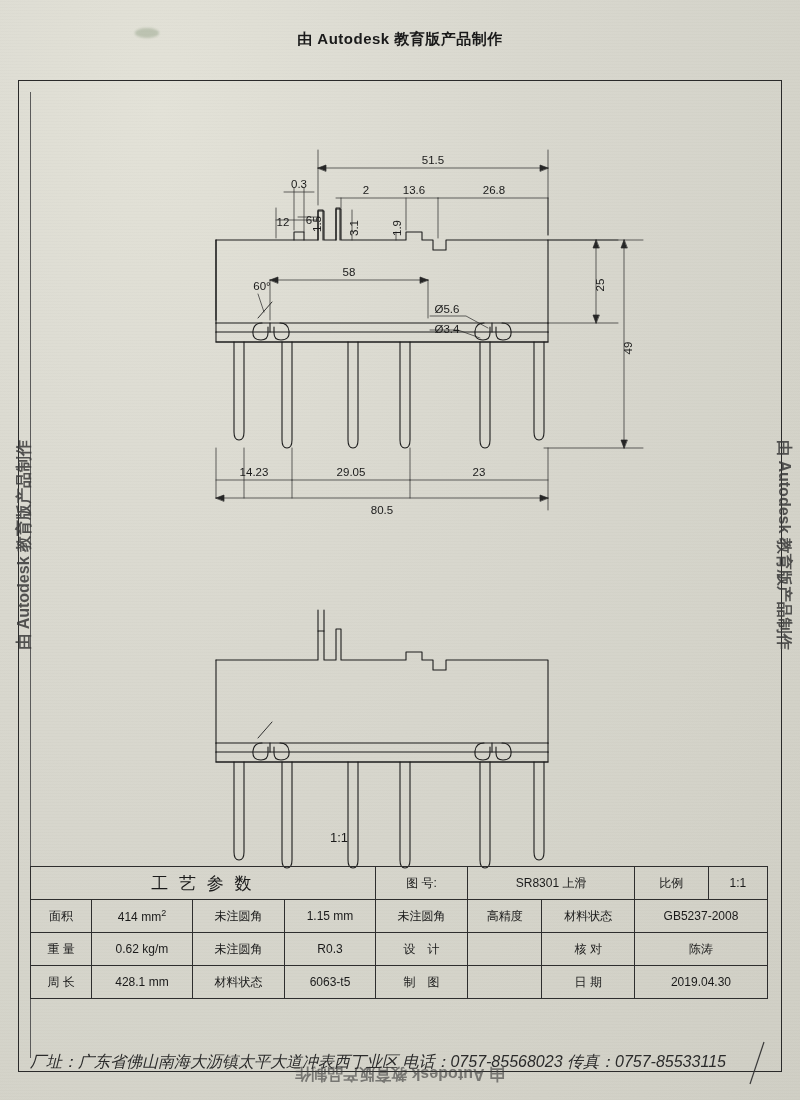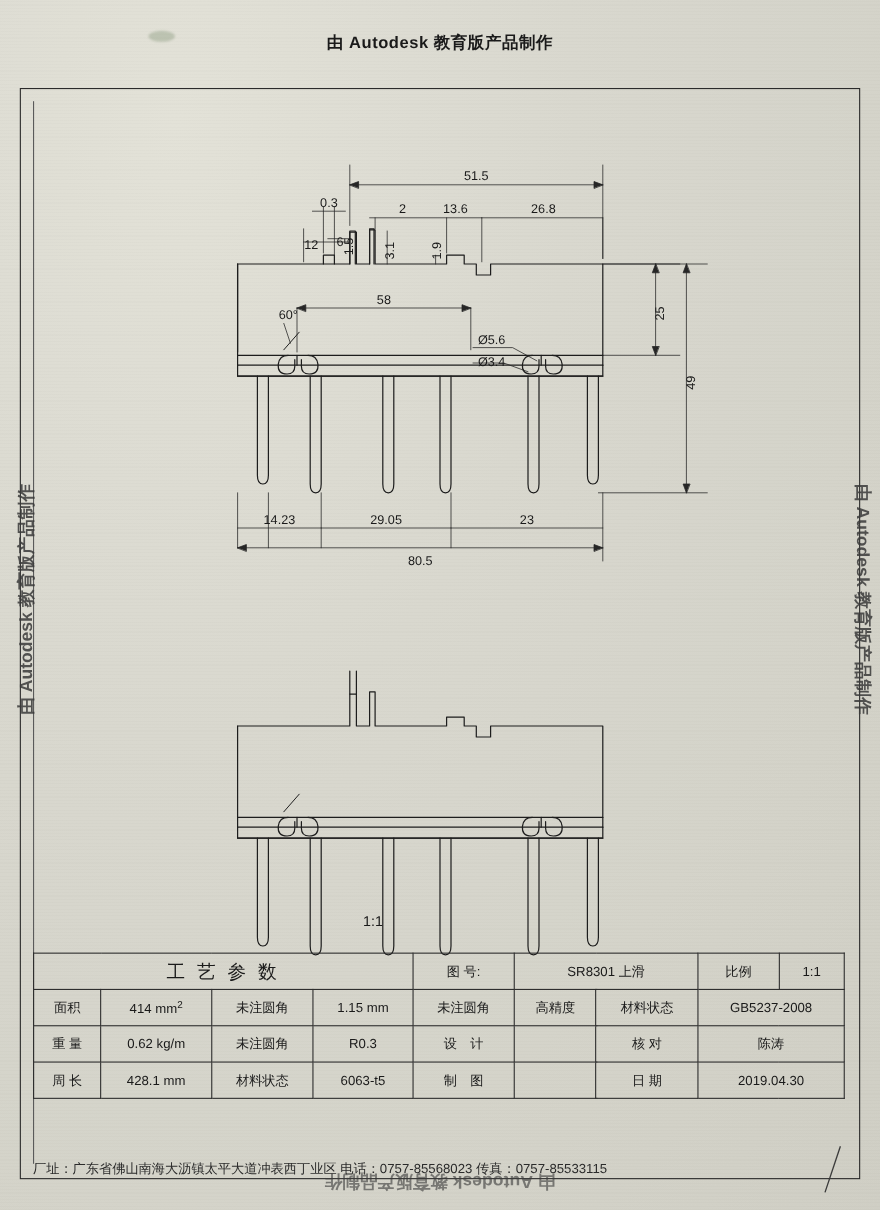--- a/index.html
+++ b/index.html
@@ -83,21 +83,21 @@
     white-space:nowrap;
   }
   .tbl td.big{font-size:17px;letter-spacing:3px;}
   .unit{font-size:12px;}
   .sup{font-size:9px;vertical-align:super;}
   .footer{
     position:absolute;left:30px;bottom:28px;width:700px;
     font-size:12.5px;line-height:20px;
     color:#2b2b2b;
   }
-  .footer .l2{font-size:12px;}
+  .footer .l2{font-size:16px;font-style:italic;}
   .fold{
     position:absolute;right:30px;bottom:14px;
     width:26px;height:46px;
   }
   .smudge{
     position:absolute;left:135px;top:28px;width:24px;height:10px;
     background:rgba(120,140,110,0.35);
     border-radius:50%;
     filter:blur(1px);
   }

